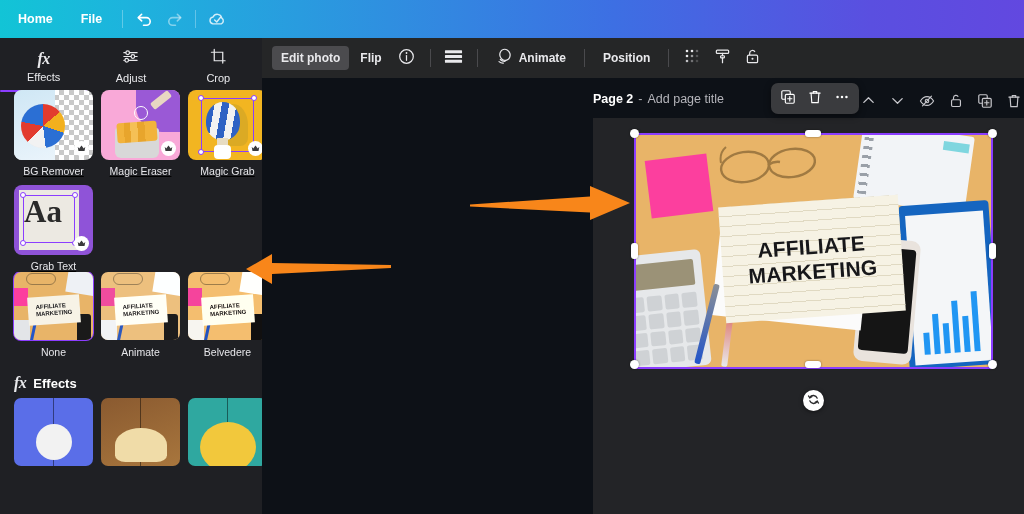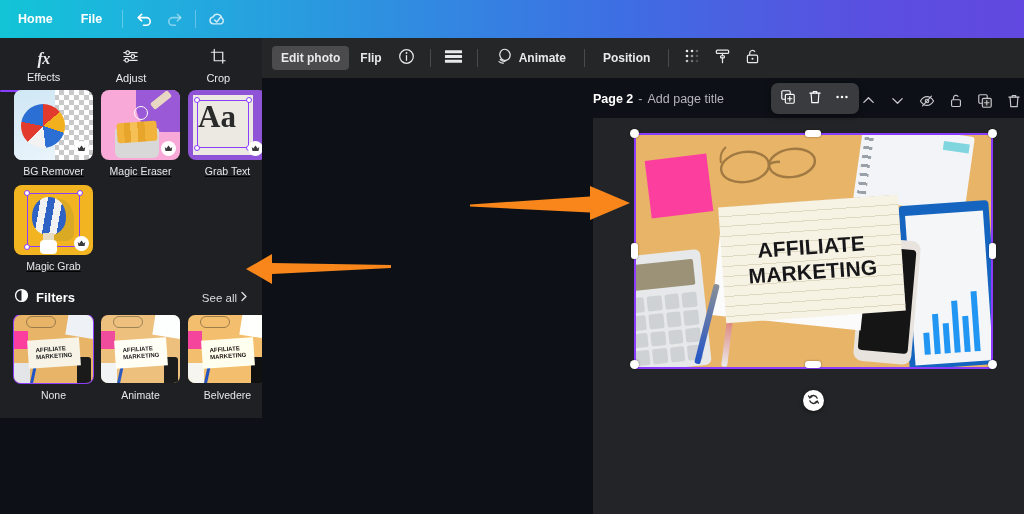--- a/index.html
+++ b/index.html
@@ -25,21 +25,21 @@
   }
   .tb-sep { width: 1px; height: 18px; background: rgba(255,255,255,0.30); margin: 0 6px; }
   .tb-icon-btn {
     width: 30px; height: 28px; display: flex; align-items: center; justify-content: center;
     cursor: pointer; border-radius: 4px;
   }
   .tb-icon-btn svg { display: block; }
 
   
   .sidebar {
-    position: absolute; left: 0; top: 38px; width: 262px; height: 380px;
+    position: absolute; left: 0; top: 38px; width: 262px; height: 476px;
     background: #1f2024; overflow: hidden;
   }
   .side-tabs { display: flex; height: 52px; position: relative; }
   .side-tab {
     flex: 1; display: flex; flex-direction: column; align-items: center;
     justify-content: center; gap: 3px; cursor: pointer; position: relative;
     padding-top: 4px;
   }
   .side-tab .st-label { color: #e9e9ec; font-size: 11px; }
   .side-tab.active::after {
@@ -323,76 +323,59 @@
                 <path d="M0.6 2.2 L2.6 4.4 L5.5 0.8 L8.4 4.4 L10.4 2.2 L9.4 7.6 L1.6 7.6 Z" fill="#3a3a3c"></path>
               </svg>
           </div>
         </div>
         <div class="tile-label">Magic Eraser</div>
       </div>
 
 
 
       <div class="tile-cell">
-        <div class="tile-thumb" style="background:#8f53d8;">
-          <div style="position:absolute;left:5px;top:5px;right:14px;bottom:5px;background:#ece9e2;"></div>
-          <div style="position:absolute;left:10px;top:12px;font-size:31px;font-weight:bold;color:#2a2a2a;font-family:'Liberation Serif',serif;line-height:30px;">Aa</div>
-          <div style="position:absolute;left:9px;top:10px;right:18px;bottom:12px;border:1.2px solid #8b3dff;"></div>
-          <div style="position:absolute;left:6px;top:7px;width:6px;height:6px;border-radius:50%;background:#fff;border:1px solid #8b3dff;"></div>
-          <div style="position:absolute;right:15px;top:7px;width:6px;height:6px;border-radius:50%;background:#fff;border:1px solid #8b3dff;"></div>
-          <div style="position:absolute;left:6px;bottom:9px;width:6px;height:6px;border-radius:50%;background:#fff;border:1px solid #8b3dff;"></div>
-          <div style="position:absolute;right:15px;bottom:9px;width:6px;height:6px;border-radius:50%;background:#fff;border:1px solid #8b3dff;"></div>
-          <div class="crown">
-            <svg width="9" height="7" viewBox="0 0 11 9">
-                <path d="M0.6 2.2 L2.6 4.4 L5.5 0.8 L8.4 4.4 L10.4 2.2 L9.4 7.6 L1.6 7.6 Z" fill="#3a3a3c"></path>
-              </svg>
-          </div>
-        </div>
-        <div class="tile-label">Grab Text</div>
-      </div>
-
-      <div class="tile-cell">
         <div class="tile-thumb" style="background:#f2b521;">
           <div style="position:absolute;left:30px;top:14px;width:30px;height:42px;background:rgba(200,160,40,0.55);border-radius:50% 50% 8px 8px;"></div>
           <div style="position:absolute;left:18px;top:12px;width:34px;height:38px;border-radius:50% 50% 45% 45%;background:linear-gradient(100deg,#2e62c4 0 22%,#f2f2f2 22% 40%,#2e62c4 40% 58%,#f2f2f2 58% 76%,#2e62c4 76% 100%);"></div>
           <div style="position:absolute;left:29px;top:48px;width:11px;height:7px;background:#e7dcc2;"></div>
           <div style="position:absolute;left:13px;top:8px;right:13px;bottom:8px;border:1.2px solid #8b3dff;"></div>
           <div style="position:absolute;left:10px;top:5px;width:6px;height:6px;border-radius:50%;background:#fff;border:1px solid #8b3dff;"></div>
           <div style="position:absolute;right:10px;top:5px;width:6px;height:6px;border-radius:50%;background:#fff;border:1px solid #8b3dff;"></div>
           <div style="position:absolute;left:10px;bottom:5px;width:6px;height:6px;border-radius:50%;background:#fff;border:1px solid #8b3dff;"></div>
           <div style="position:absolute;right:10px;bottom:5px;width:6px;height:6px;border-radius:50%;background:#fff;border:1px solid #8b3dff;"></div>
           <div style="position:absolute;left:26px;bottom:1px;width:17px;height:14px;background:#fff;border-radius:4px;"></div>
           <div class="crown">
             <svg width="9" height="7" viewBox="0 0 11 9">
                 <path d="M0.6 2.2 L2.6 4.4 L5.5 0.8 L8.4 4.4 L10.4 2.2 L9.4 7.6 L1.6 7.6 Z" fill="#3a3a3c"></path>
               </svg>
           </div>
         </div>
         <div class="tile-label">Magic Grab</div>
       </div>
 
-    </div>
-
-    <div class="sec-head" style="padding-top:16px;">
-      <span>
-        <svg width="15" height="15" viewBox="0 0 16 16">
-          <circle cx="8" cy="8" r="6.3" fill="none" stroke="#ffffff" stroke-width="1.4"></circle>
-          <path d="M8 1.7 a6.3 6.3 0 0 1 0 12.6 z" fill="#ffffff"></path>
-        </svg>
-      </span>
-      <span class="sec-title">Filters</span>
-      <span class="see-all">
-        <span>See all</span>
-        <span>
-          <svg width="8" height="11" viewBox="0 0 8 11" fill="none" stroke="#dcdce0" stroke-width="1.4" stroke-linecap="round" stroke-linejoin="round">
-              <polyline points="2,1.5 6,5.5 2,9.5"></polyline>
-            </svg>
-        </span>
-      </span>
-    </div>
+      <div class="tile-cell">
+        <div class="tile-thumb" style="background:#8f53d8;">
+          <div style="position:absolute;left:5px;top:5px;right:14px;bottom:5px;background:#ece9e2;"></div>
+          <div style="position:absolute;left:10px;top:12px;font-size:31px;font-weight:bold;color:#2a2a2a;font-family:'Liberation Serif',serif;line-height:30px;">Aa</div>
+          <div style="position:absolute;left:9px;top:10px;right:18px;bottom:12px;border:1.2px solid #8b3dff;"></div>
+          <div style="position:absolute;left:6px;top:7px;width:6px;height:6px;border-radius:50%;background:#fff;border:1px solid #8b3dff;"></div>
+          <div style="position:absolute;right:15px;top:7px;width:6px;height:6px;border-radius:50%;background:#fff;border:1px solid #8b3dff;"></div>
+          <div style="position:absolute;left:6px;bottom:9px;width:6px;height:6px;border-radius:50%;background:#fff;border:1px solid #8b3dff;"></div>
+          <div style="position:absolute;right:15px;bottom:9px;width:6px;height:6px;border-radius:50%;background:#fff;border:1px solid #8b3dff;"></div>
+          <div class="crown">
+            <svg width="9" height="7" viewBox="0 0 11 9">
+                <path d="M0.6 2.2 L2.6 4.4 L5.5 0.8 L8.4 4.4 L10.4 2.2 L9.4 7.6 L1.6 7.6 Z" fill="#3a3a3c"></path>
+              </svg>
+          </div>
+        </div>
+        <div class="tile-label">Grab Text</div>
+      </div>
+
+    </div>
+
 
     <div class="strip">
       <div class="strip-cell selected">
         <div class="strip-thumb">
           <div class="mini">
             <div class="m-glass"></div>
               <div class="m-book"></div>
               <div class="m-pink"></div>
             <div class="m-calc"></div>
               <div class="m-phone"></div>

